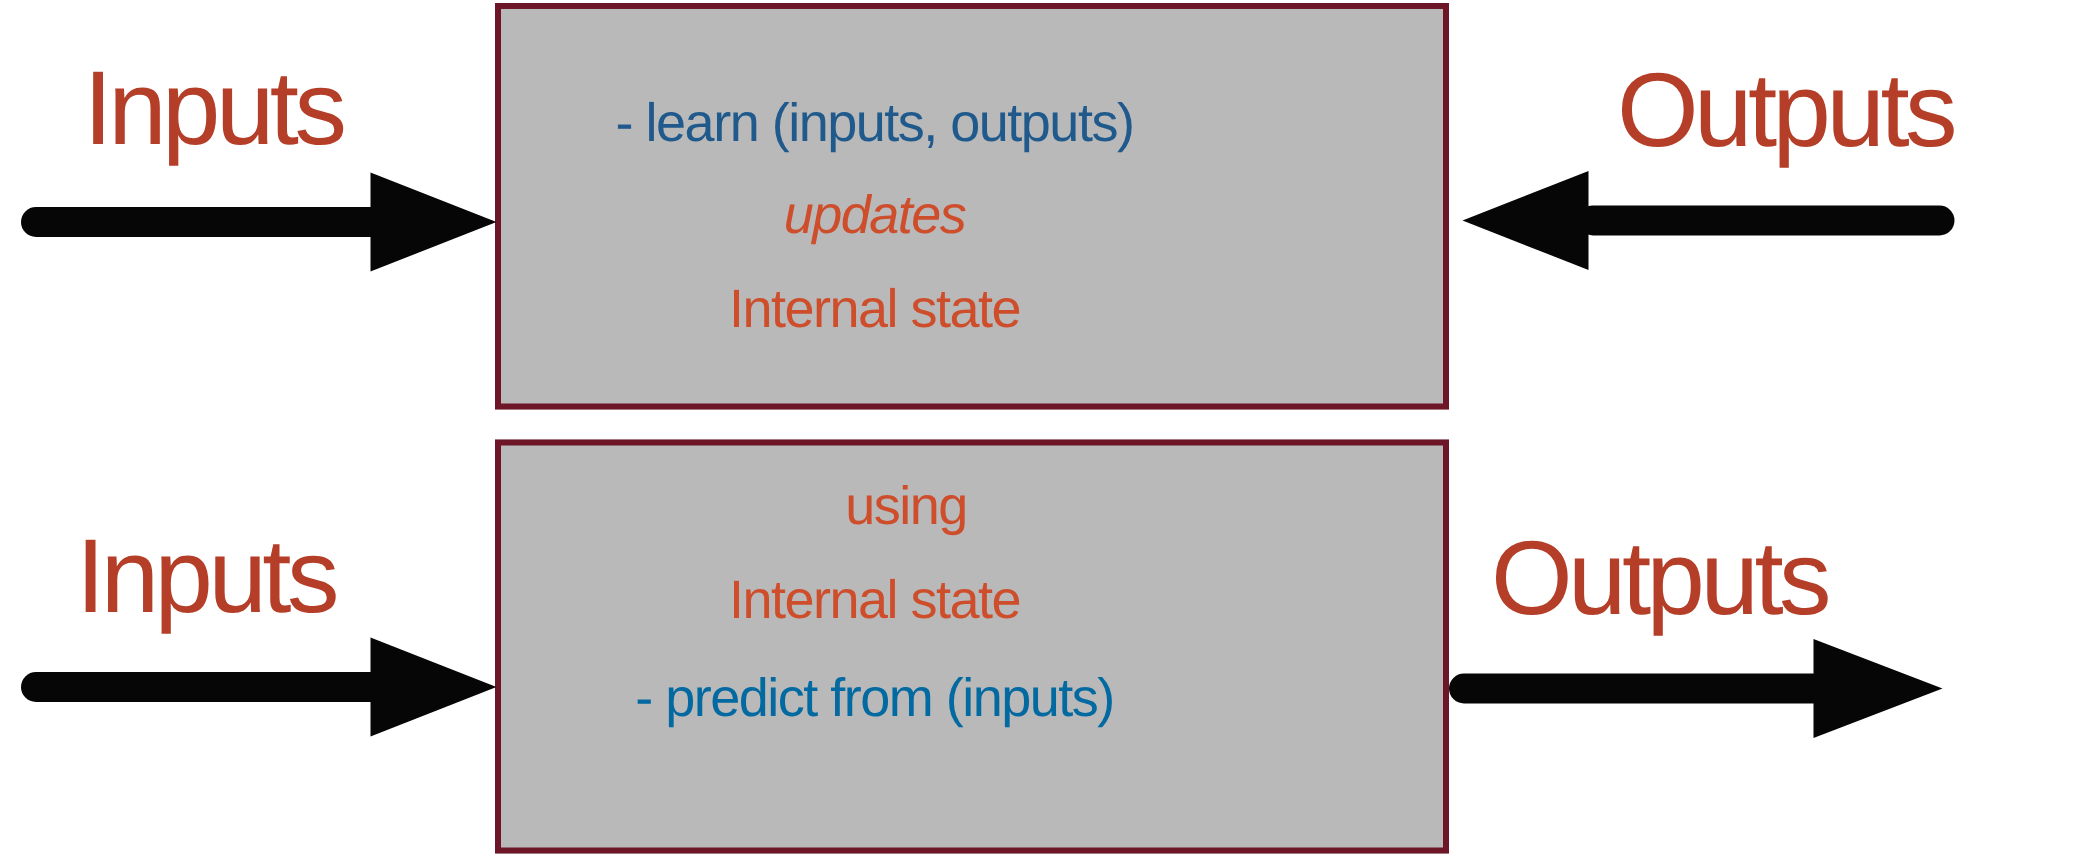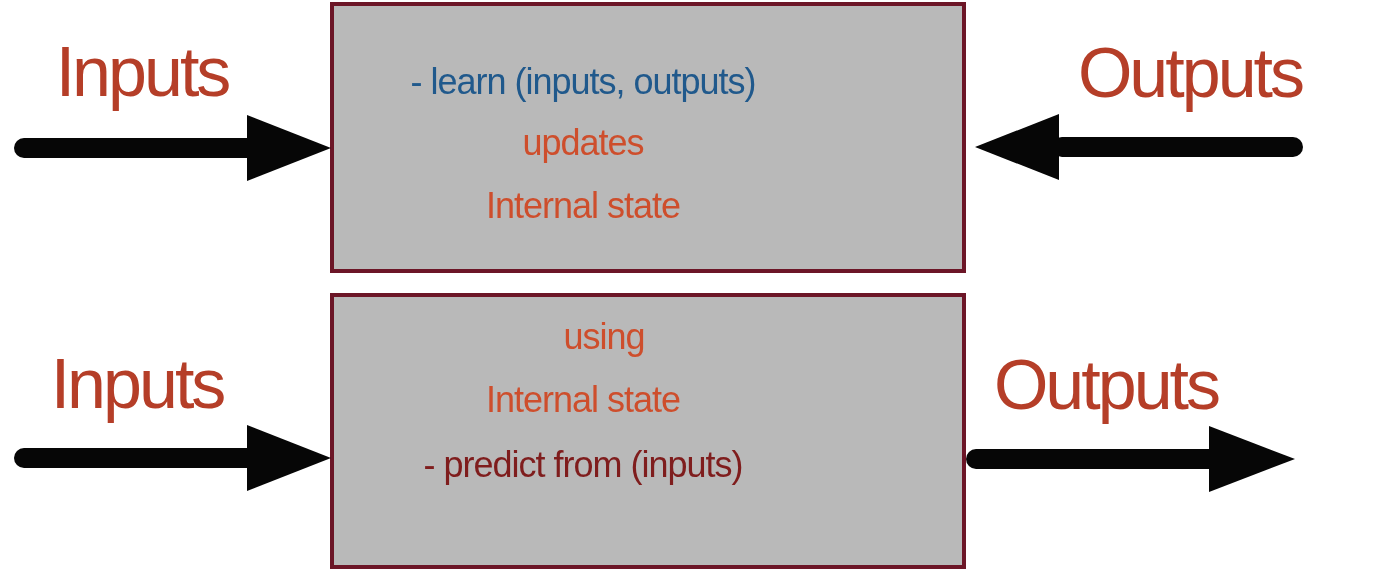--- a/index.html
+++ b/index.html
@@ -74,32 +74,32 @@
 
 <div class="stage">
 
   <div class="label label-inputs-top" style="color: rgb(181, 62, 40);">Inputs</div>
 
   <div class="label label-outputs-top" style="color: rgb(181, 62, 40);">Outputs</div>
 
   <div class="box box-learn"></div>
 
   <div class="boxline t1" style="color: rgb(32, 89, 140);">- learn (inputs, outputs)</div>
-  <div class="boxline t2" style="color: rgb(206, 78, 44);">updates</div>
+  <div class="boxline t2" style="color: rgb(206, 78, 44); font-style: italic;">updates</div>
   <div class="boxline t3" style="color: rgb(206, 78, 44);">Internal state</div>
 
   <div class="label label-inputs-bottom" style="color: rgb(181, 62, 40);">Inputs</div>
 
   <div class="label label-outputs-bottom" style="color: rgb(181, 62, 40);">Outputs</div>
 
   <div class="box box-predict"></div>
 
   <div class="boxline b1" style="color: rgb(206, 78, 44); padding-left: 42px;">using</div>
   <div class="boxline b2" style="color: rgb(206, 78, 44);">Internal state</div>
-  <div class="boxline b3" style="color: #7f1d1d;">- predict from (inputs)</div>
+  <div class="boxline b3" style="color: #0369a1;">- predict from (inputs)</div>
 
   <svg class="arrows" viewBox="0 0 1400 572" aria-hidden="true">
     <g>
       <line x1="24" y1="148" x2="250" y2="148"></line>
       <polygon points="247,115 247,181 331,148"></polygon>
     </g>
     <g>
       <line x1="1293" y1="147" x2="1062" y2="147"></line>
       <polygon points="1059,114 1059,180 975,147"></polygon>
     </g>

